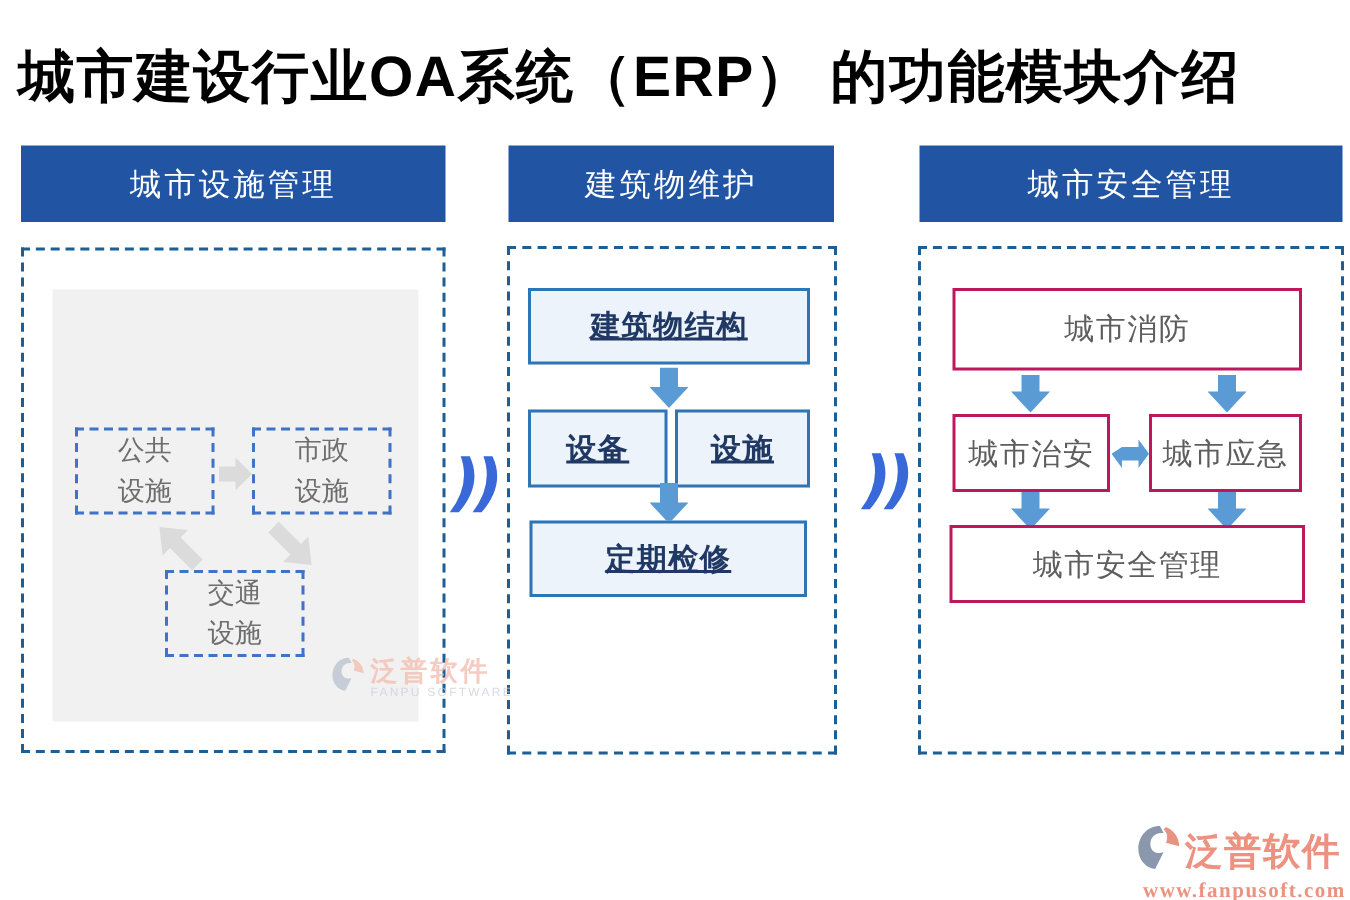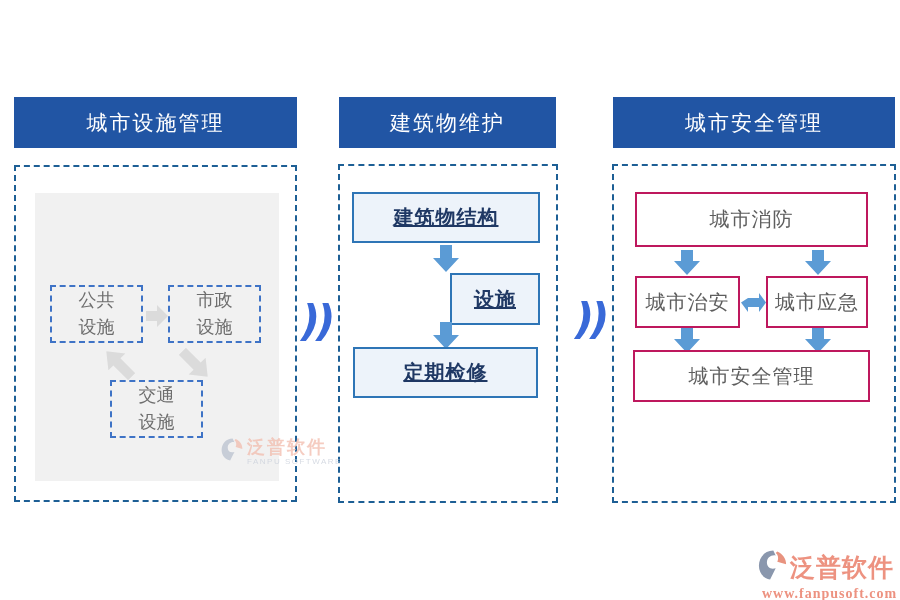--- a/index.html
+++ b/index.html
@@ -80,20 +80,21 @@
   .fl-row { display:flex; align-items:center; }
   .fl-brand { font-size:25px; font-weight:bold; color:#ED9280; letter-spacing:1px; margin-left:3px; }
   .fl-url   { font-size:14px; font-weight:bold; color:#ED9280; letter-spacing:1px;
               font-family:"Liberation Serif", serif; margin-top:1px; margin-left:4px; }
 </style>
 </head>
 <body>
 
 <div class="canvas">
 
+  <div class="title">城市建设行业OA系统（ERP） 的功能模块介绍</div>
 
   <div class="col-header hdr-left">城市设施管理</div>
   <div class="col-header hdr-mid">建筑物维护</div>
   <div class="col-header hdr-right">城市安全管理</div>
 
   <div class="dash-panel panel-left"></div>
   <div class="dash-panel panel-mid"></div>
   <div class="dash-panel panel-right"></div>
 
   <div class="gray-area"></div>
@@ -142,20 +143,21 @@
 
   <div class="chevron chev-1">))</div>
   <div class="chevron chev-2">))</div>
 
   <div class="node node-blue n-structure">建筑物结构</div>
   <div class="arrow" style="left:433px; top:245px;">
     <svg width="26" height="27" viewBox="0 0 26 27">
         <polygon points="7,0 19,0 19,13 26,13 13,27 0,13 7,13" fill="#5B9BD5"></polygon>
       </svg>
   </div>
+  <div class="node node-blue n-equip">设备</div>
   <div class="node node-blue n-facility">设施</div>
   <div class="arrow" style="left:433px; top:322px;">
     <svg width="26" height="27" viewBox="0 0 26 27">
         <polygon points="7,0 19,0 19,13 26,13 13,27 0,13 7,13" fill="#5B9BD5"></polygon>
       </svg>
   </div>
   <div class="node node-blue n-inspect">定期检修</div>
 
   <div class="node node-white n-fire">城市消防</div>
   <div class="arrow" style="left:674px; top:250px;">

